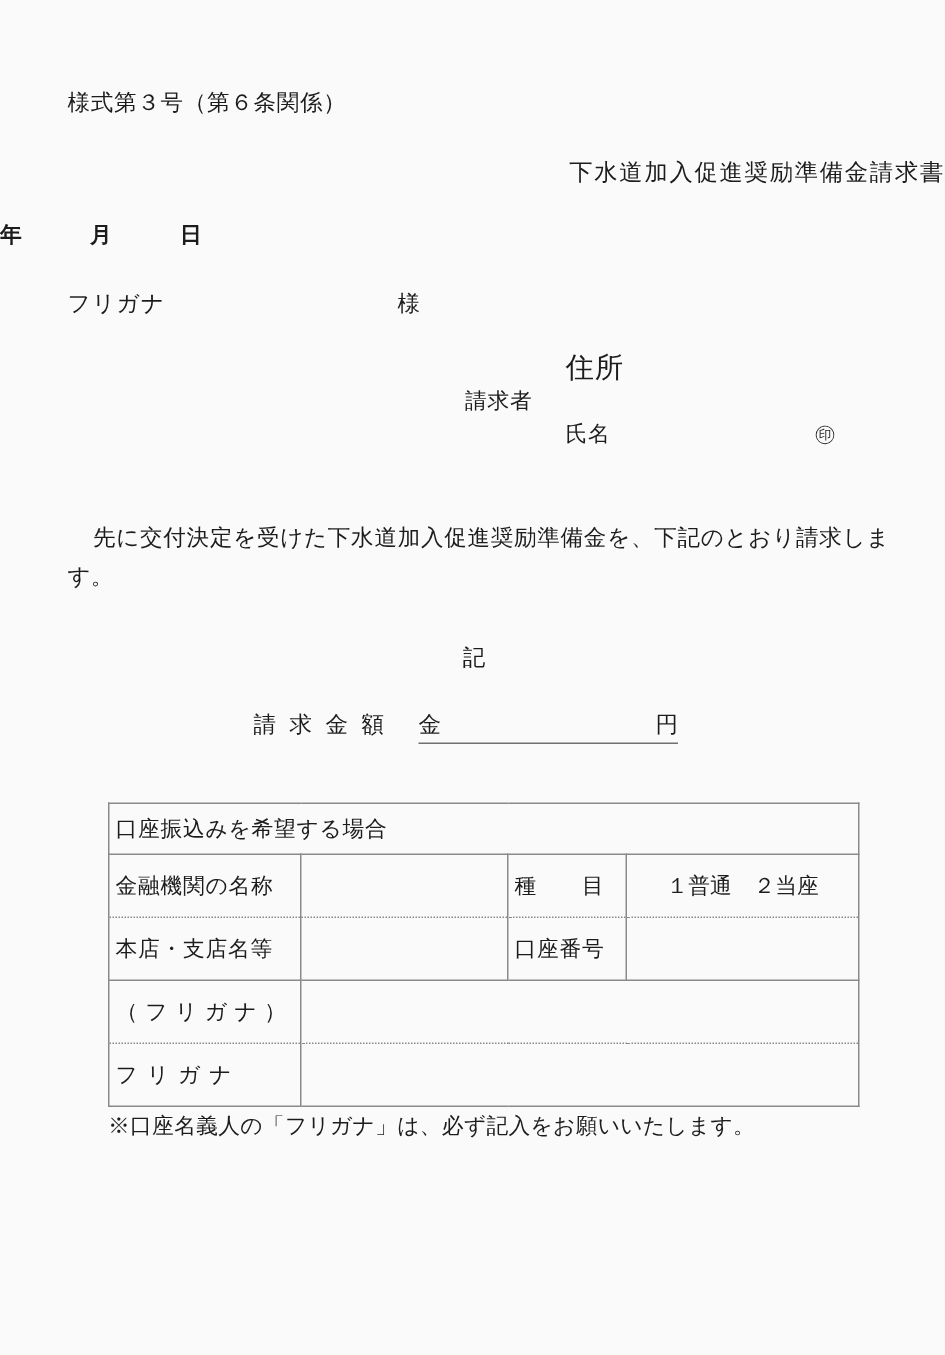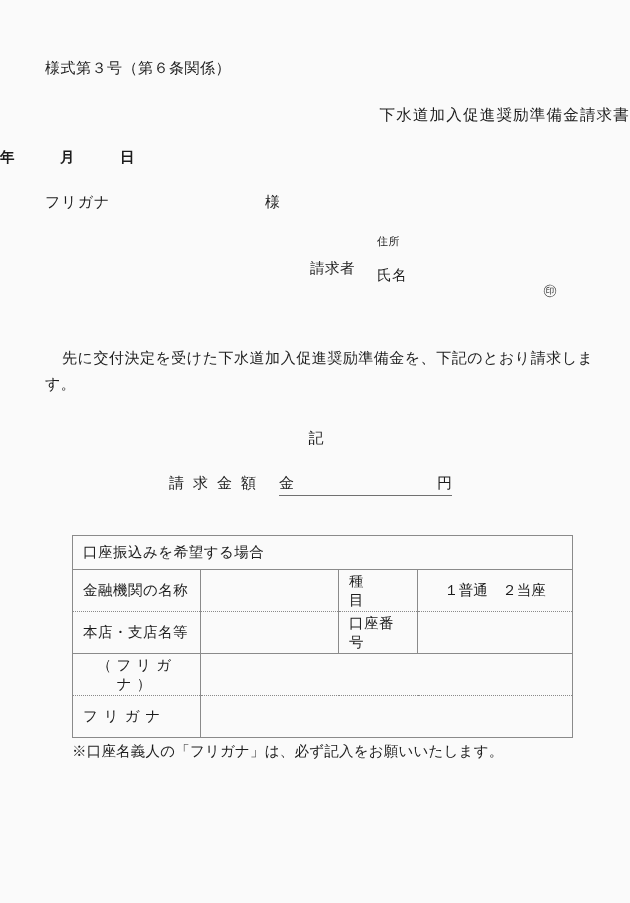--- a/index.html
+++ b/index.html
@@ -77,26 +77,26 @@
   
   .claimant-label {
     left: 310px;
     top: 261px;
     font-size: 14.5px;
     letter-spacing: 0.5px;
   }
   .claimant-address {
     left: 377px;
     top: 236px;
-    font-size: 11px;
+    font-size: 19px;
     letter-spacing: 0.5px;
   }
   .claimant-name {
     left: 377px;
-    top: 268px;
+    top: 283px;
     font-size: 14.5px;
     letter-spacing: 0.5px;
   }
   .seal-mark {
     left: 543px;
     top: 283px;
     font-size: 14px;
   }
 
   
@@ -151,21 +151,21 @@
     position: absolute;
     left: 72px;
     top: 535px;
     width: 500px;
     border-collapse: collapse;
     table-layout: fixed;
     font-size: 14.5px;
   }
   .bank-table td {
     border: 1px solid #8a8a8a;
-    padding: 0 10px;
+    padding: 0 4px;
     vertical-align: middle;
     background: transparent;
   }
   .bank-table .r-head td {
     height: 33px;
   }
   .bank-table .r-body td {
     height: 41px;
   }
   .cell-label {

